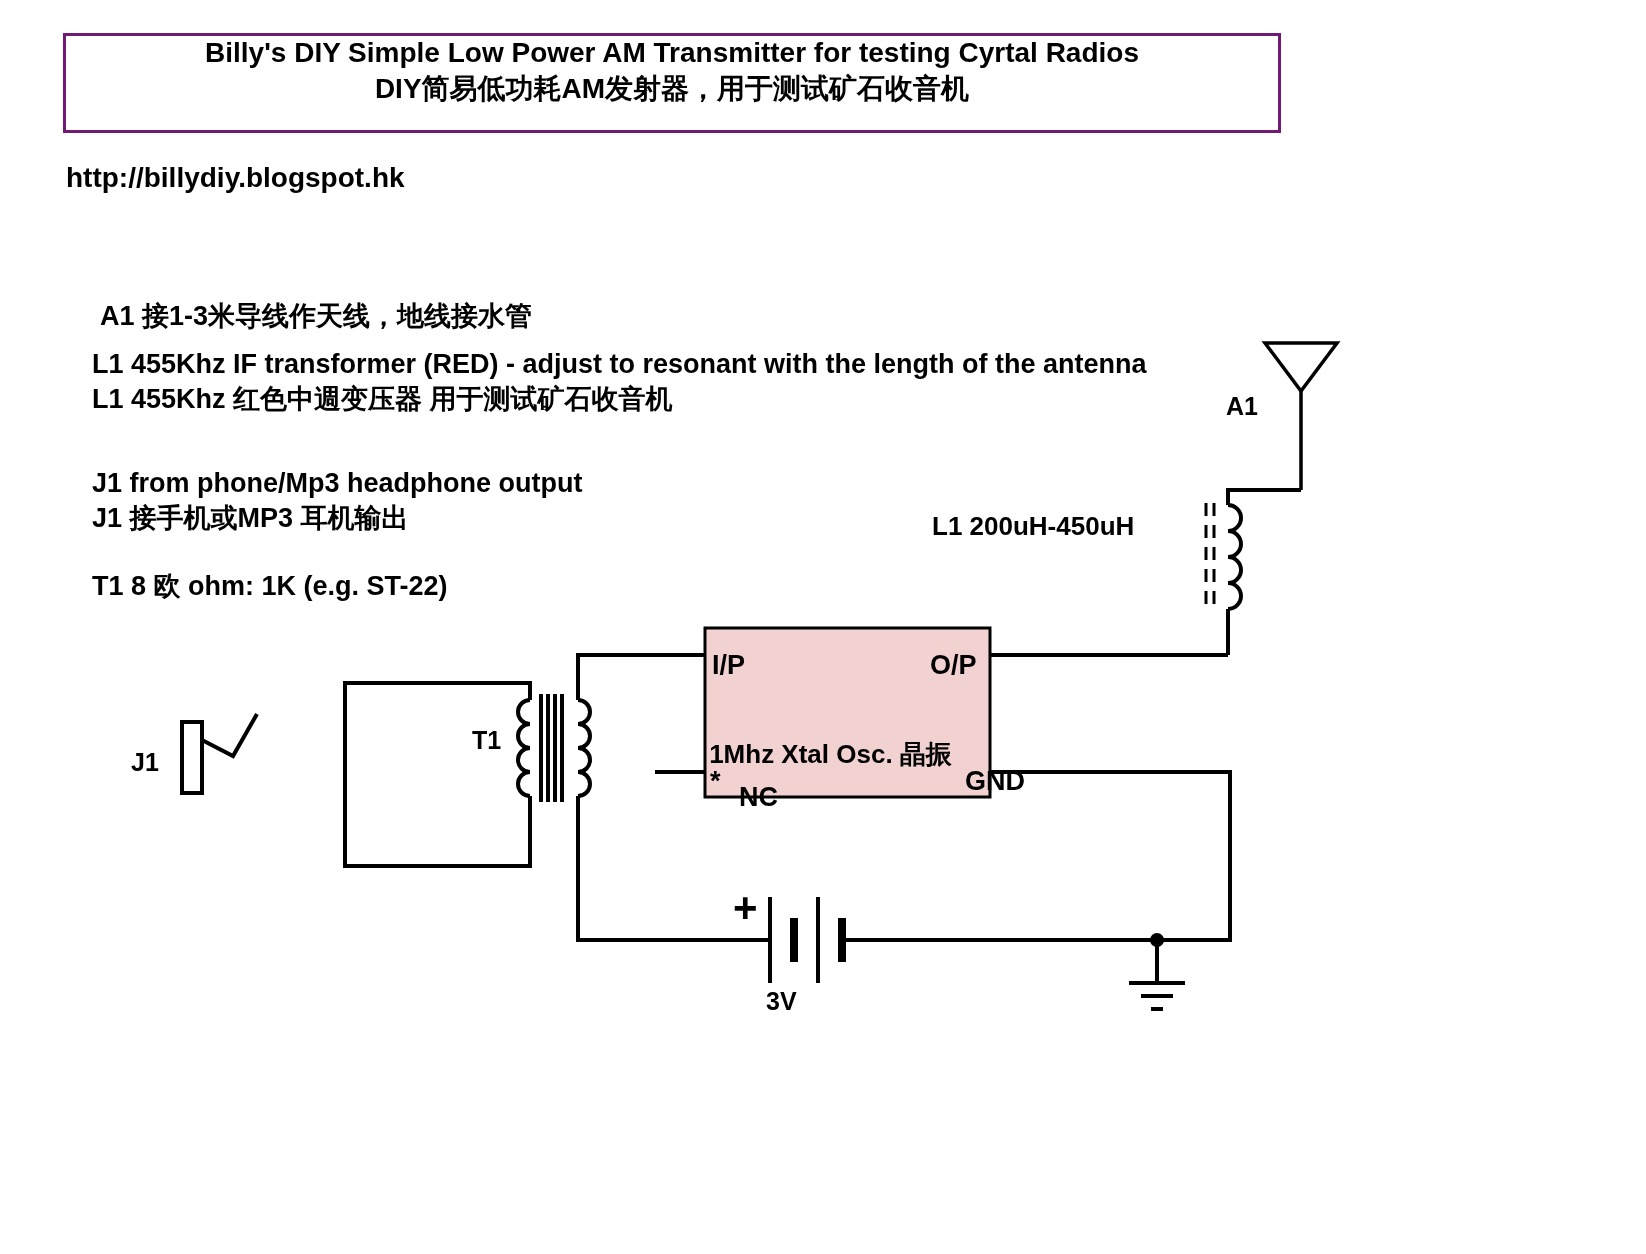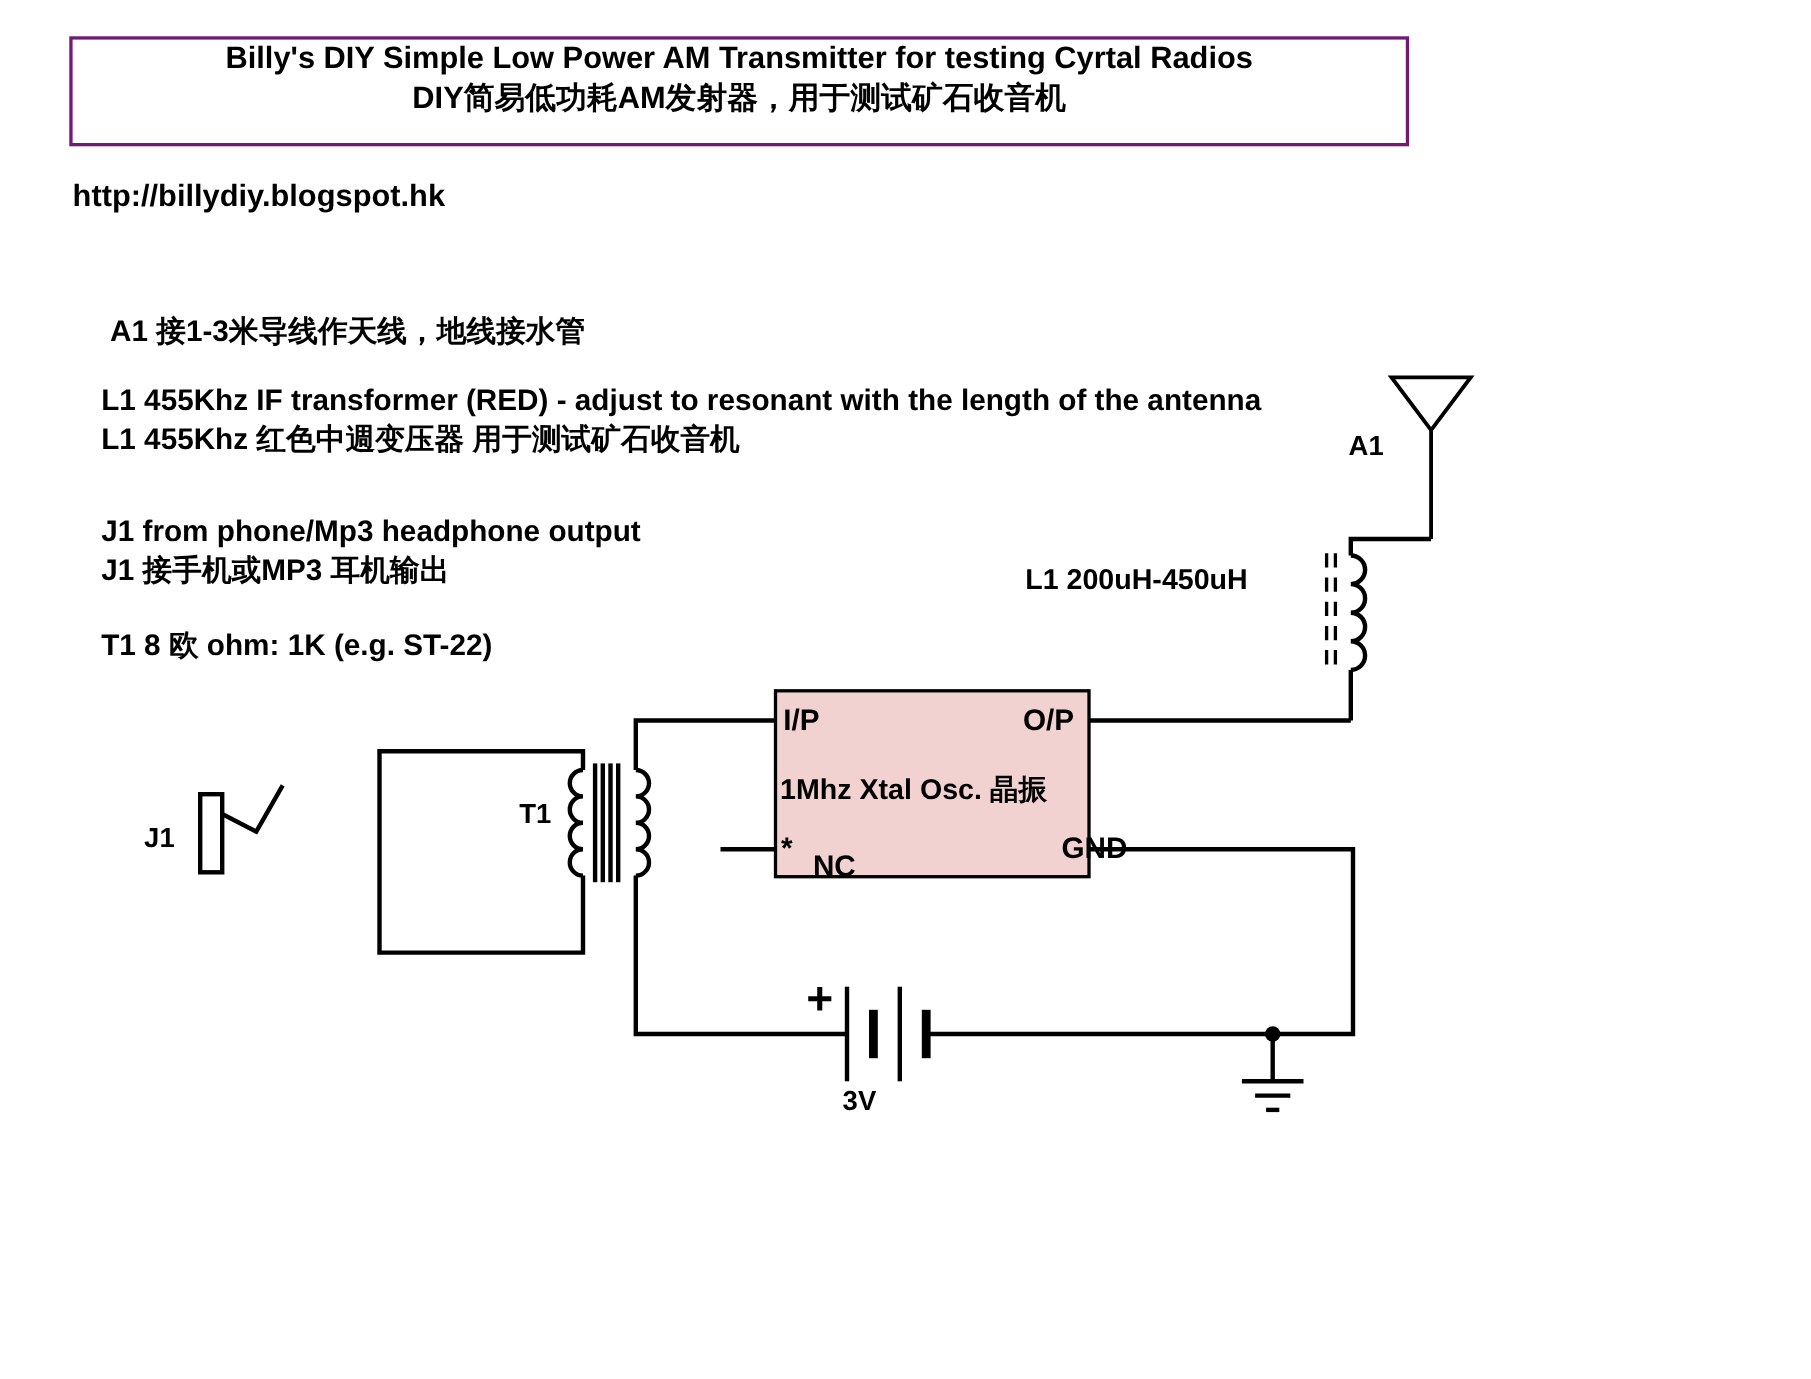--- a/index.html
+++ b/index.html
@@ -8,35 +8,35 @@
         overflow:hidden;}
   .abs{position:absolute;white-space:nowrap;}
   #title-box{position:absolute;left:63px;top:33px;width:1212px;height:94px;
              border:3px solid #701a75;box-sizing:content-box;
              display:flex;flex-direction:column;justify-content:flex-start;
              align-items:center;gap:2px;}
   #title-box .t{font-size:28px;line-height:34px;white-space:nowrap;}
   .note{font-size:27px;}
   .lbl{font-size:25px;}
   svg#circuit{position:absolute;left:0;top:0;}
-  .pin{position:absolute;font-size:27px;white-space:nowrap;}
+  .pin{position:absolute;font-size:27px;white-space:nowrap;margin-top:10px;}
 </style>
 </head>
 <body>
 
 <div id="page">
 
   <div id="title-box">
     <div class="t">Billy's DIY Simple Low Power AM Transmitter for testing Cyrtal Radios</div>
     <div class="t">DIY简易低功耗AM发射器，用于测试矿石收音机</div>
   </div>
 
   <div class="abs" style="left:66px;top:162px;font-size:28px;">http://billydiy.blogspot.hk</div>
 
-  <div class="abs note" style="left:100px;top:283px;">A1 接1-3米导线作天线，地线接水管</div>
+  <div class="abs note" style="left:100px;top:298px;">A1 接1-3米导线作天线，地线接水管</div>
   <div class="abs note" style="left:92px;top:349px;">L1 455Khz IF transformer (RED) - adjust to resonant with the length of the antenna</div>
   <div class="abs note" style="left:92px;top:381px;">L1 455Khz 红色中週变压器 用于测试矿石收音机</div>
   <div class="abs note" style="left:92px;top:468px;">J1 from phone/Mp3 headphone output</div>
   <div class="abs note" style="left:92px;top:500px;">J1 接手机或MP3 耳机输出</div>
   <div class="abs note" style="left:92px;top:568px;">T1 8 欧 ohm: 1K (e.g. ST-22)</div>
 
   <svg id="circuit" width="1646" height="1254" viewBox="0 0 1646 1254">
 
     <g stroke="#000" stroke-width="3.5" fill="none">
       <polygon points="1265,343 1337,343 1301,391"></polygon>
@@ -91,21 +91,21 @@
     <g stroke="#000" stroke-width="4" fill="none">
       <rect x="182" y="722" width="20" height="71"></rect>
       <polyline points="202,740 233,756 257,714" stroke-linejoin="miter" stroke-linecap="butt"></polyline>
     </g>
 
     <rect x="705" y="628" width="285" height="169" stroke="#000" stroke-width="3" fill="#f2d1d1"></rect>
   </svg>
 
   <div class="pin" style="left:712px;top:640px;">I/P</div>
   <div class="pin" style="left:930px;top:640px;">O/P</div>
-  <div class="pin" style="left:705px;top:700px;width:251px;text-align:center;font-size:26px;">1Mhz Xtal Osc. 晶振</div>
+  <div class="pin" style="left:705px;top:727px;width:251px;text-align:center;font-size:26px;">1Mhz Xtal Osc. 晶振</div>
   <div class="pin" style="left:710px;top:756px;">*</div>
   <div class="pin" style="left:739px;top:772px;">NC</div>
   <div class="pin" style="left:965px;top:756px;">GND</div>
 
   <div class="abs lbl" style="left:1226px;top:392px;">A1</div>
   <div class="abs" style="left:932px;top:511px;font-size:26px;">L1 200uH-450uH</div>
   <div class="abs lbl" style="left:472px;top:726px;">T1</div>
   <div class="abs lbl" style="left:131px;top:748px;">J1</div>
   <div class="abs" style="left:733px;top:884px;font-size:42px;">+</div>
   <div class="abs lbl" style="left:766px;top:987px;">3V</div>

